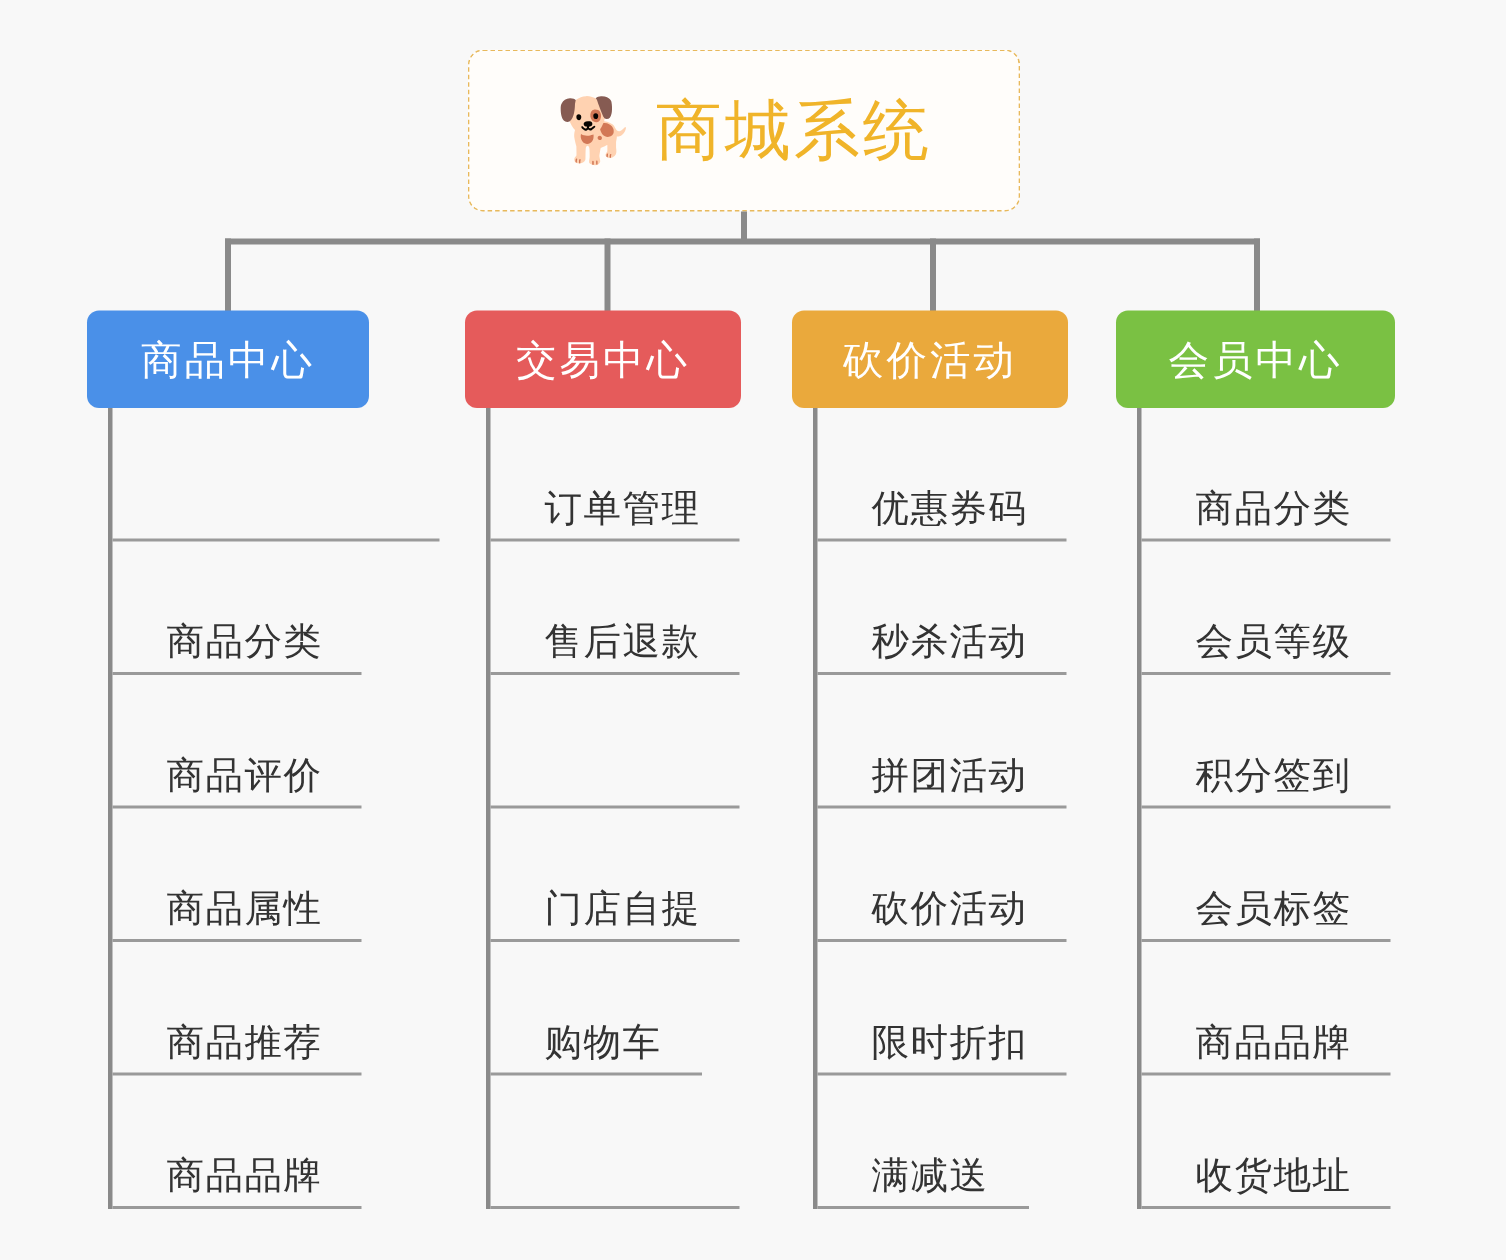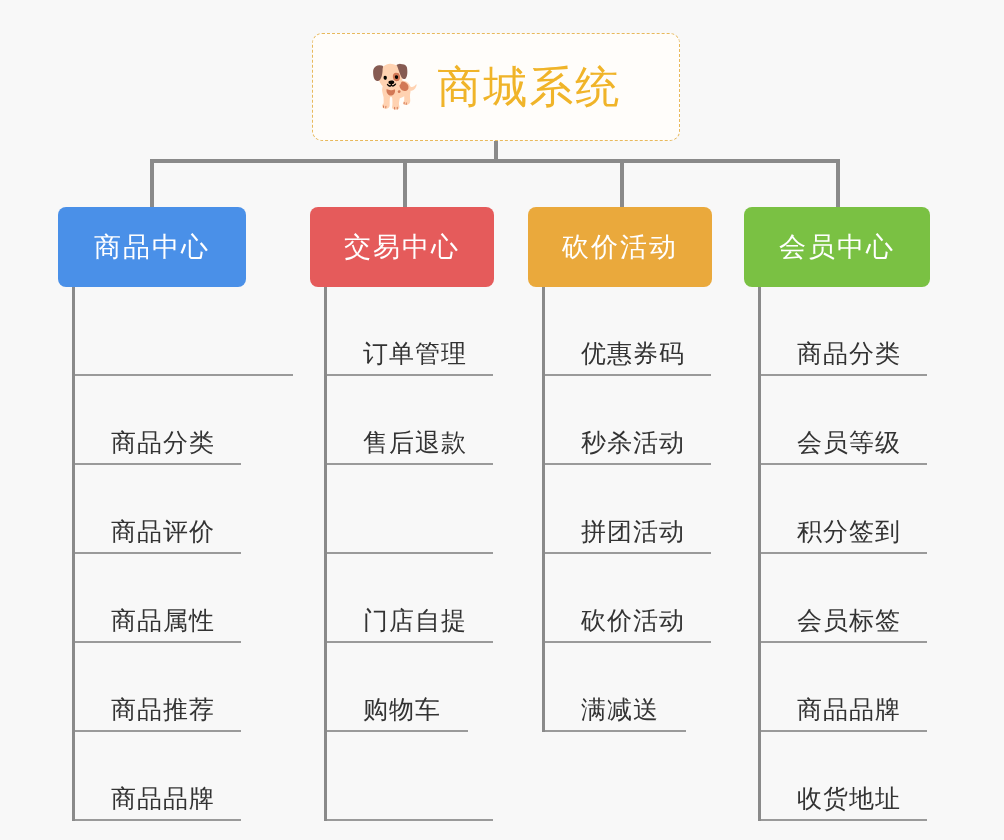--- a/index.html
+++ b/index.html
@@ -55,21 +55,21 @@
   .line-v { width: 4px; }
   .line-h { height: 4px; }
 
   
   .column {
     position: absolute;
     top: 207px;
   }
   .cat-header {
     position: relative;
-    height: 80px;
+    height: 65px;
     border-radius: 8px;
     display: flex;
     align-items: center;
     justify-content: center;
     color: #ffffff;
     font-size: 27px;
     letter-spacing: 2px;
     box-sizing: border-box;
   }
   .leaf-list {
@@ -196,20 +196,24 @@
       </div>
       <div class="leaf-item">
         <span class="leaf-underline" style="width:166px;"></span>
         <span class="leaf-label">拼团活动</span>
       </div>
       <div class="leaf-item">
         <span class="leaf-underline" style="width:166px;"></span>
         <span class="leaf-label">砍价活动</span>
       </div>
       <div class="leaf-item">
+        <span class="leaf-underline" style="width:166px;"></span>
+        <span class="leaf-label">限时折扣</span>
+      </div>
+      <div class="leaf-item">
         <span class="leaf-underline" style="width:141px;"></span>
         <span class="leaf-label">满减送</span>
       </div>
     </div>
   </div>
 
   <div class="column" style="left:744px; width:186px;">
     <div class="cat-header" style="background: rgb(122, 193, 67);">
       <span>会员中心</span>
     </div>

